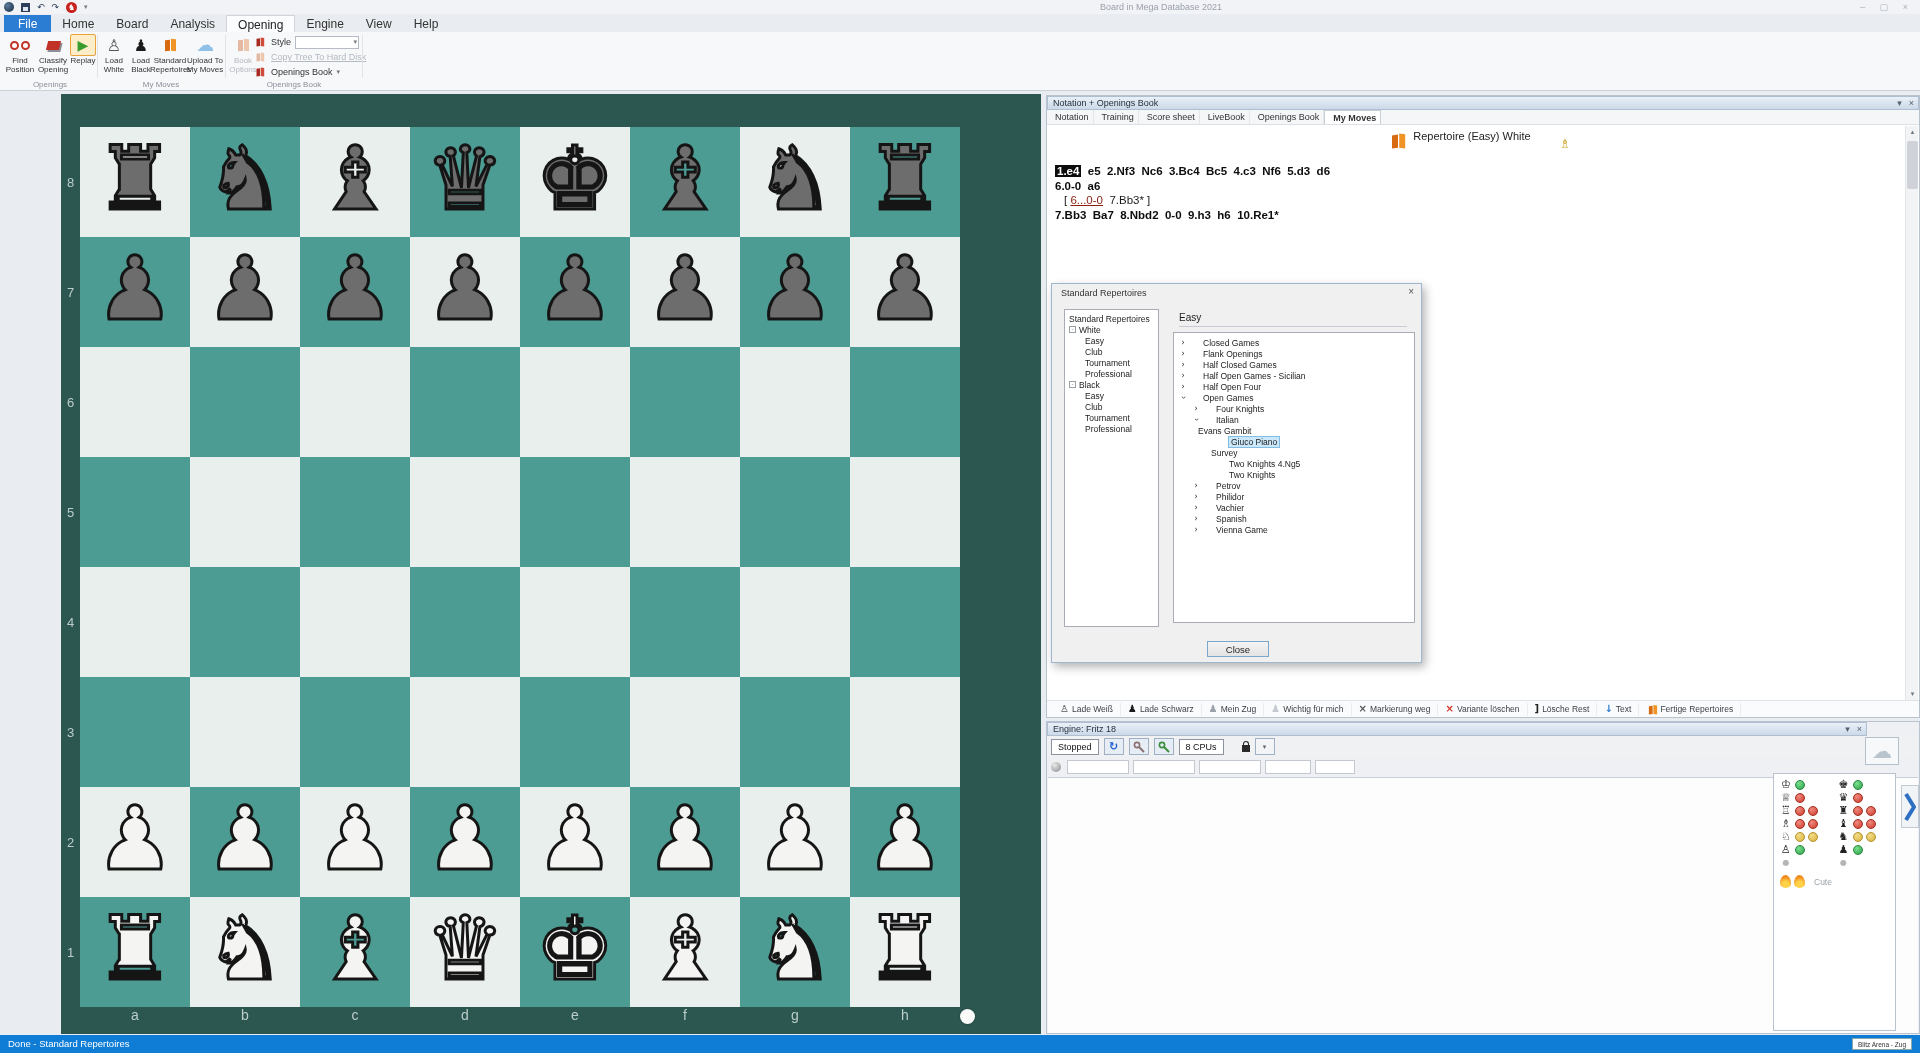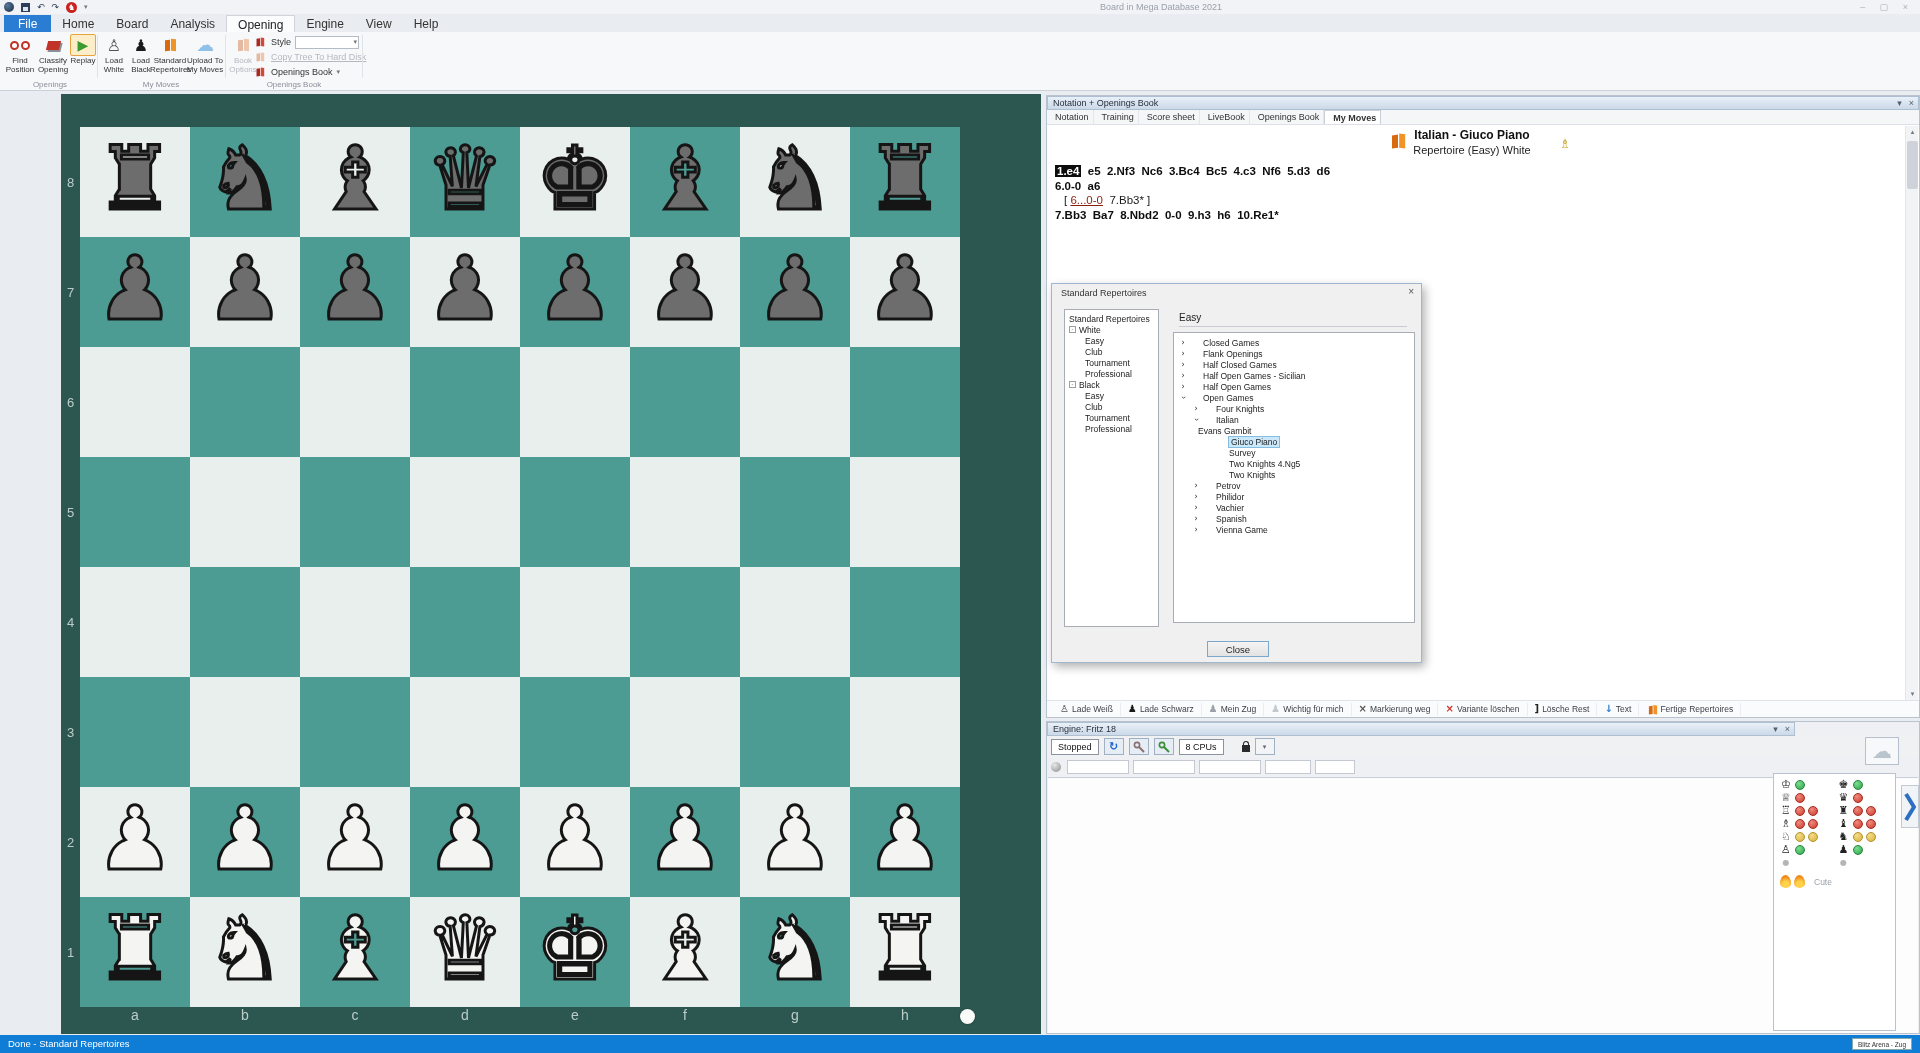--- a/index.html
+++ b/index.html
@@ -394,21 +394,20 @@
   </div>
   <div id="not-tabs">
       <span class="ntab">Notation</span>
       <span class="ntab">Training</span>
       <span class="ntab">Score sheet</span>
       <span class="ntab">LiveBook</span>
       <span class="ntab">Openings Book</span>
       <span class="ntab active">My Moves</span>
     </div>
   <div id="not-title-row">
-    <div id="not-title">Italian - Giuco Piano</div>
     <div id="not-sub">Repertoire (Easy) White</div>
   </div>
   <span class="books" id="title-books"></span>
   <span class="g" id="title-medal">♗</span>
   <div id="moves">
       <div class="mline"><span class="seg-hl">1.e4</span><span class="seg-main">  e5  2.Nf3  Nc6  3.Bc4  Bc5  4.c3  Nf6  5.d3  d6</span></div>
       <div class="mline"><span class="seg-main">6.0-0  a6</span></div>
       <div class="mline ind"><span class="seg-var">[ </span><span class="seg-uvar">6...0-0</span><span class="seg-var">  7.Bb3* ]</span></div>
       <div class="mline"><span class="seg-main">7.Bb3  Ba7  8.Nbd2  0-0  9.h3  h6  10.Re1*</span></div>
     </div>
@@ -517,21 +516,21 @@
         <span class="lbl">Half Closed Games</span>
       </div>
       <div class="trow" style="padding-left: 5px;">
         <span class="chev g" style="display: inline-block;">›</span>
         <span style="width: 16px; display: inline-block;"></span>
         <span class="lbl">Half Open Games - Sicilian</span>
       </div>
       <div class="trow" style="padding-left: 5px;">
         <span class="chev g" style="display: inline-block;">›</span>
         <span style="width: 16px; display: inline-block;"></span>
-        <span class="lbl">Half Open Games</span>
+        <span class="lbl">Half Open Four</span>
       </div>
       <div class="trow" style="padding-left: 5px;">
         <span class="chev g" style="transform: rotate(90deg); display: inline-block;">›</span>
         <span style="width: 16px; display: inline-block;"></span>
         <span class="lbl">Open Games</span>
       </div>
       <div class="trow" style="padding-left: 18px;">
         <span class="chev g" style="display: inline-block;">›</span>
         <span style="width: 16px; display: inline-block;"></span>
         <span class="lbl">Four Knights</span>
@@ -544,33 +543,33 @@
       <div class="trow" style="">
         <span class="chev g"></span>
         <span style="width: 16px; display: inline-block;"></span>
         <span class="lbl">Evans Gambit</span>
       </div>
       <div class="trow" style="padding-left: 31px;">
         <span class="chev g"></span>
         <span style="width: 16px; display: inline-block;"></span>
         <span class="lbl sel">Giuco Piano</span>
       </div>
+      <div class="trow" style="padding-left: 13px;">
+        <span class="chev g"></span>
+        <span style="width: 16px; display: inline-block;"></span>
+        <span class="lbl">Survey</span>
+      </div>
       <div class="trow" style="padding-left: 31px;">
         <span class="chev g"></span>
         <span style="width: 16px; display: inline-block;"></span>
-        <span class="lbl">Survey</span>
+        <span class="lbl">Two Knights 4.Ng5</span>
       </div>
       <div class="trow" style="padding-left: 31px;">
         <span class="chev g"></span>
         <span style="width: 16px; display: inline-block;"></span>
-        <span class="lbl">Two Knights 4.Ng5</span>
-      </div>
-      <div class="trow" style="padding-left: 31px;">
-        <span class="chev g"></span>
-        <span style="width: 16px; display: inline-block;"></span>
         <span class="lbl">Two Knights</span>
       </div>
       <div class="trow" style="padding-left: 18px;">
         <span class="chev g" style="display: inline-block;">›</span>
         <span style="width: 16px; display: inline-block;"></span>
         <span class="lbl">Petrov</span>
       </div>
       <div class="trow" style="padding-left: 18px;">
         <span class="chev g" style="display: inline-block;">›</span>
         <span style="width: 16px; display: inline-block;"></span>
@@ -589,21 +588,21 @@
       <div class="trow" style="padding-left: 18px;">
         <span class="chev g" style="display: inline-block;">›</span>
         <span style="width: 16px; display: inline-block;"></span>
         <span class="lbl">Vienna Game</span>
       </div>
     </div>
   <div id="dlg-closebtn">Close</div>
 </div>
 
 <div class="abs" id="engine-pane">
-  <div class="pane-header" style="position:absolute;left:0;top:0;width:748px;">
+  <div class="pane-header" style="position:absolute;left:0;top:0;width:820px;">
     <span>Engine: Fritz 18</span>
     <span class="ph-btns">
         <span class="g">▾</span>
         <span>×</span>
       </span>
   </div>
   <div id="eng-toolbar">
     <span class="ebtn">Stopped</span>
     <span class="etool">
         <span class="g" style="color:#1a5fd0;font-weight:bold;font-size:11px;">↻</span>

